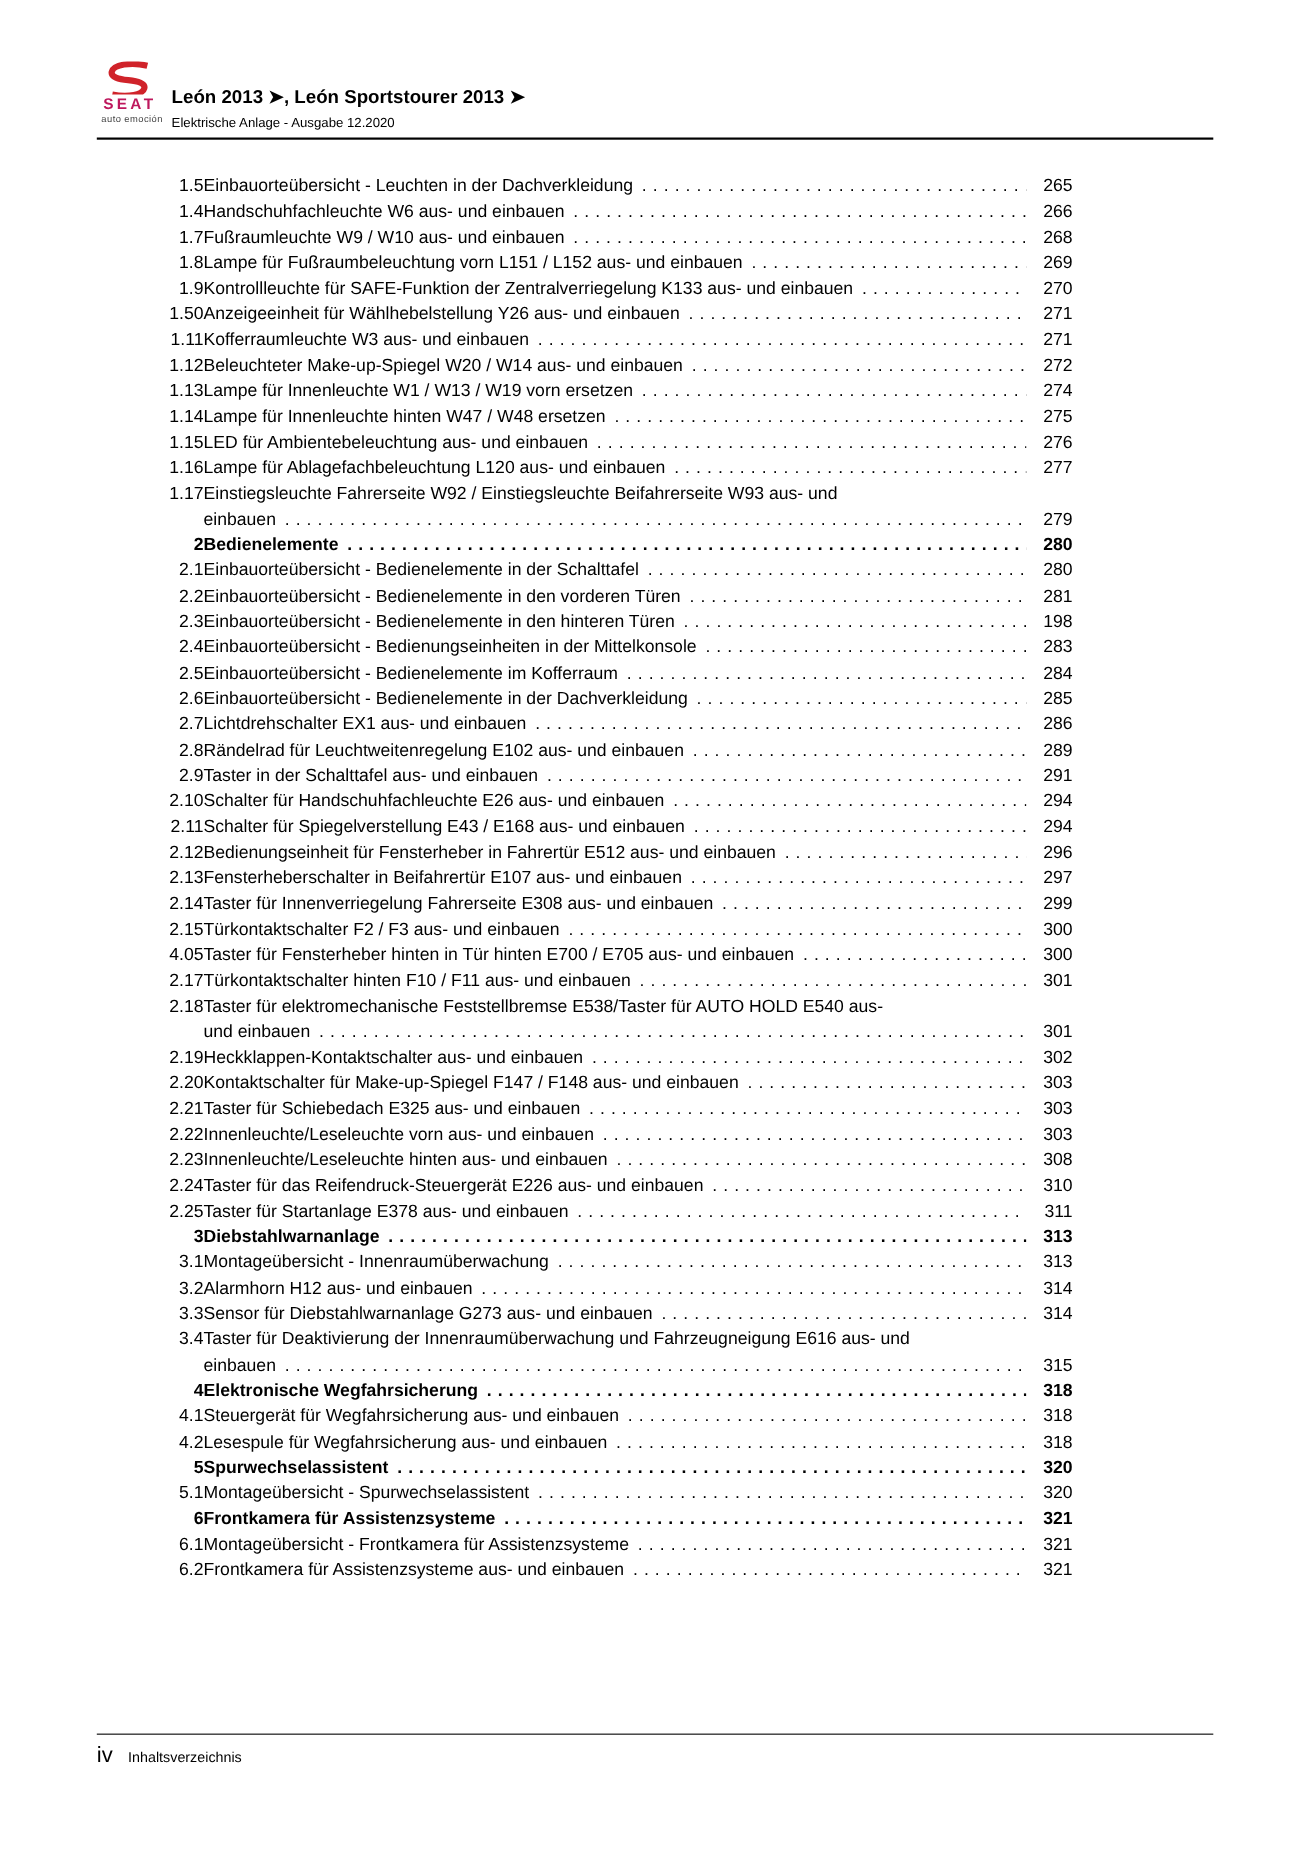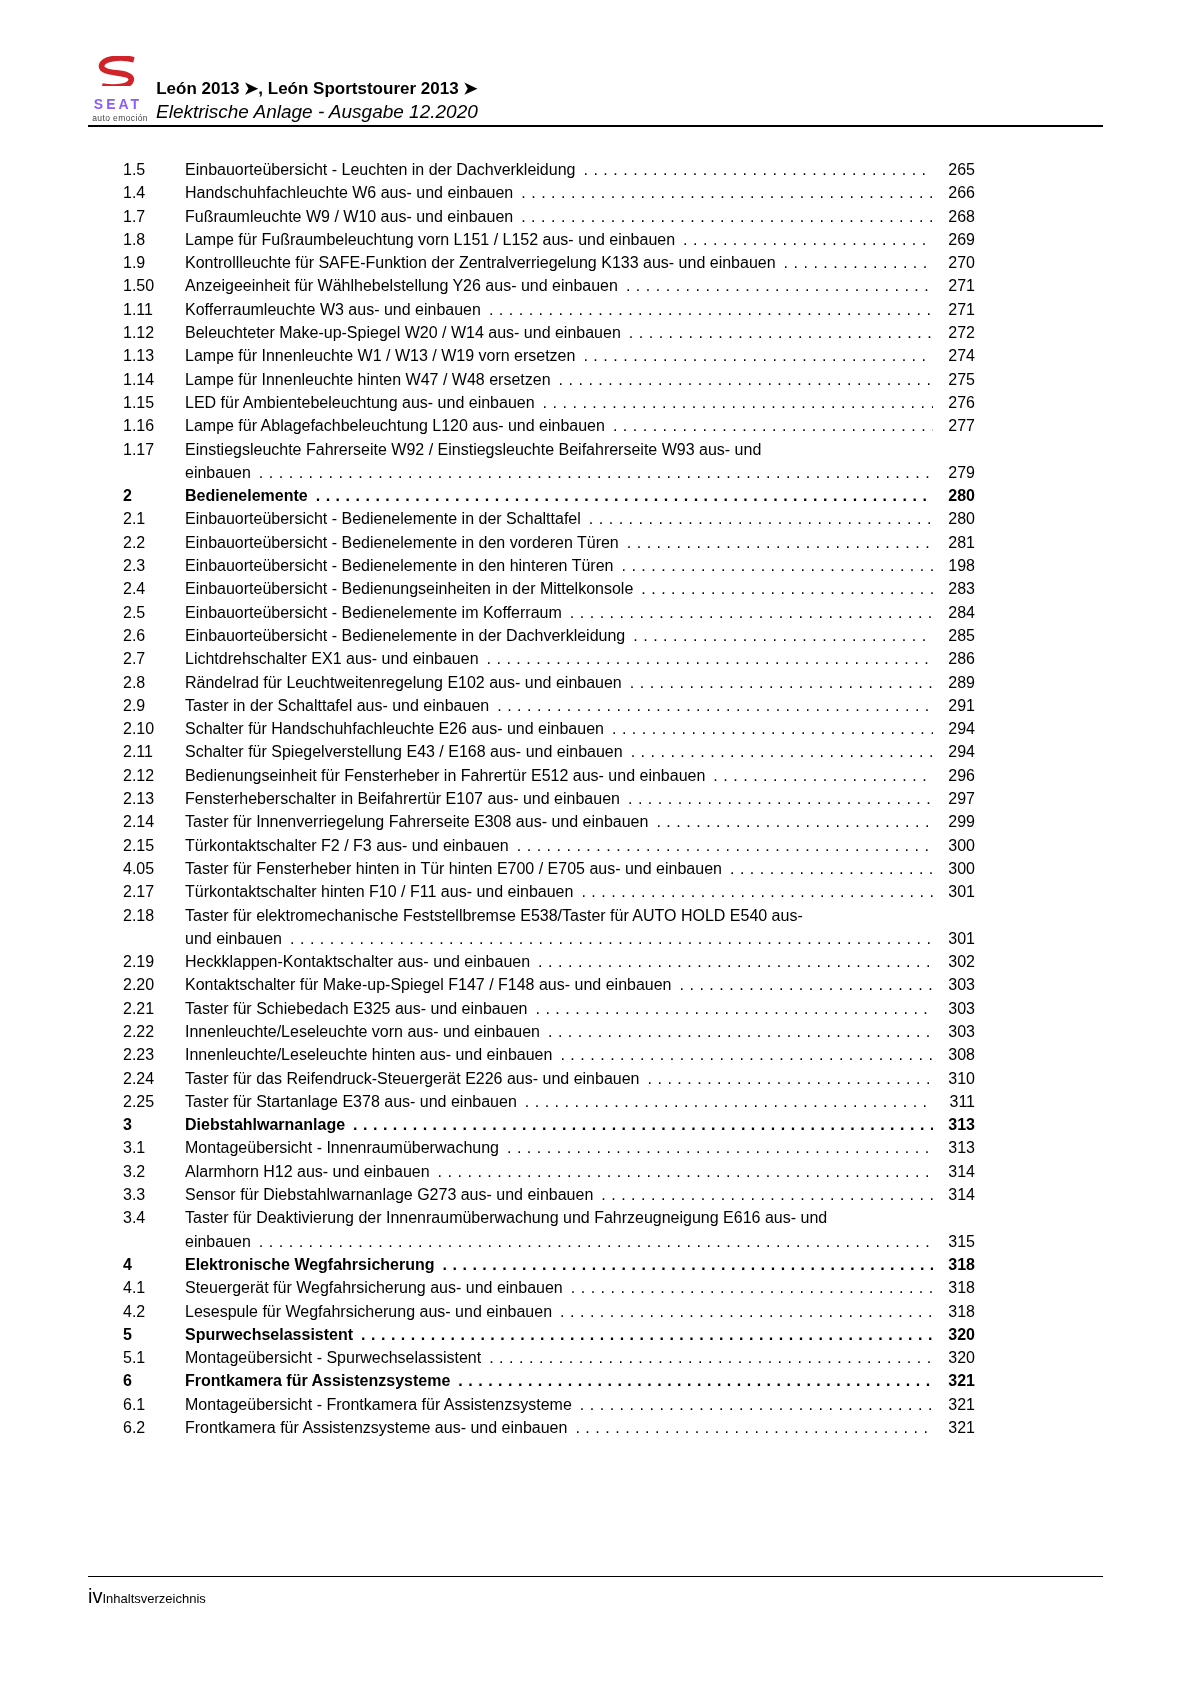--- a/index.html
+++ b/index.html
@@ -10,46 +10,46 @@
     color: #000;
     position: relative;
     overflow: hidden;
   }
   .page { position: relative; width: 1191px; height: 1684px; background: #fff; }
 
   
   .header { position: absolute; top: 56px; left: 88px; display: flex; align-items: flex-start; }
   .logo { width: 60px; text-align: center; }
   .logo svg { display: block; margin: 0 auto; }
-  .logo-word { color: #8b5cf6; font-weight: bold; font-size: 14px; letter-spacing: 3px; line-height: 14px; margin-top: 11px; }
+  .logo-word { color: #be185d; font-weight: bold; font-size: 14px; letter-spacing: 3px; line-height: 14px; margin-top: 1px; }
   .logo-slogan { font-size: 8.5px; color: #444; letter-spacing: 0.4px; margin-top: 2px; white-space: nowrap; text-align: right; }
   .header-text { margin-left: 8px; padding-top: 21px; }
   .h-line1 { font-size: 17px; font-weight: bold; line-height: 23px; white-space: nowrap; text-align: center; }
-  .h-line2 { font-size: 19px; line-height: 23px; white-space: nowrap; font-style: italic; }
+  .h-line2 { font-size: 12px; line-height: 23px; white-space: nowrap; }
   .header-rule { position: absolute; top: 125px; left: 88px; width: 1015px; border-top: 2px solid #000; }
 
   
   .toc { position: absolute; top: 158px; left: 123px; width: 852px; }
   .toc-row { display: flex; font-size: 16px; line-height: 23.3px; }
   .toc-row.chapter { font-weight: bold; }
-  .toc-num { width: 62px; flex: none; }
+  .toc-num { width: 62px; flex: none; text-align: right; }
   .toc-body { flex: 1 1 auto; min-width: 0; }
   .toc-line { display: flex; align-items: center; }
   .toc-title { white-space: nowrap; }
   .toc-leader { flex: 1 1 auto; min-width: 14px; overflow: hidden; white-space: nowrap; margin: 0 6px 0 8px; text-align: right; }
   .toc-leader::after {
     content: "........................................................................................................................................................................";
     letter-spacing: 5.5px;
   }
   .toc-page { flex: none; width: 36px; text-align: right; }
 
   
   .footer { position: absolute; top: 1576px; left: 88px; width: 1015px; }
   .footer-rule { border-top: 1.6px solid #000; }
-  .footer-text { display: flex; align-items: baseline; padding-top: 8px; }
+  .footer-text { display: flex; align-items: baseline; gap: 14px; padding-top: 8px; }
   .footer-roman { font-size: 20px; line-height: 22px; }
   .footer-label { font-size: 13px; }
 </style>
 </head>
 <body>
 
 <div class="page">
 
   <header class="header">
     <div class="logo">

